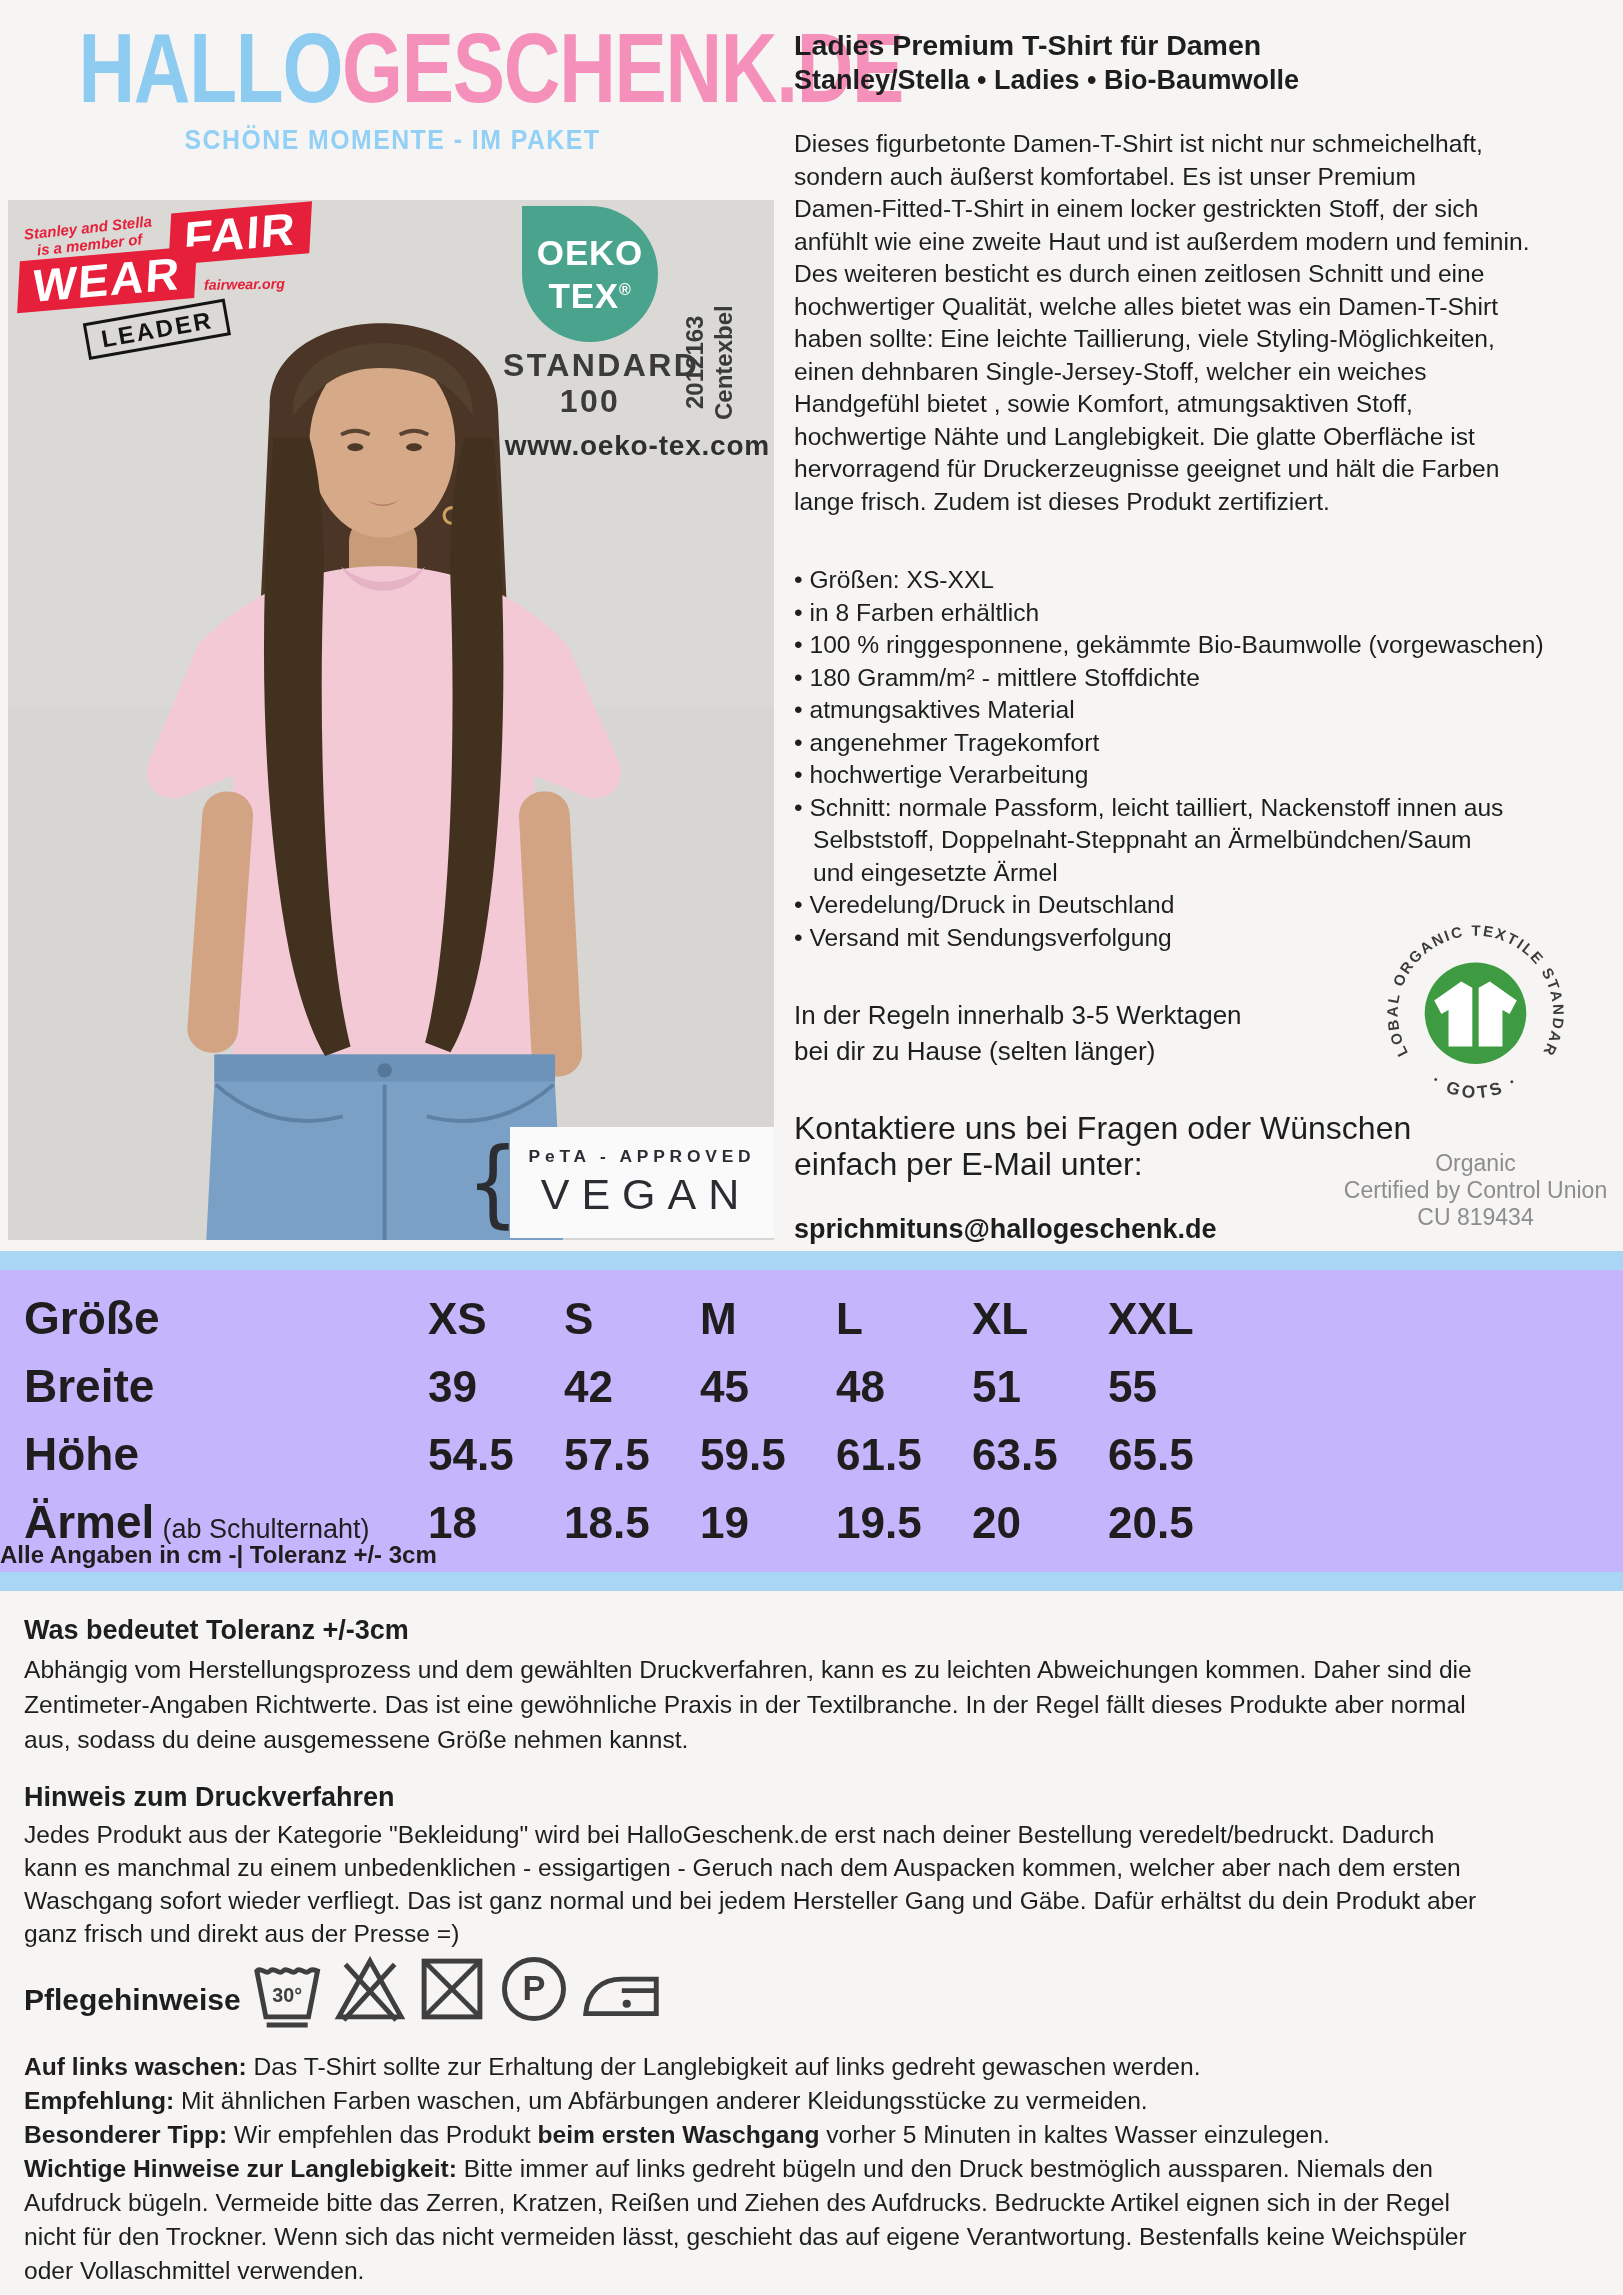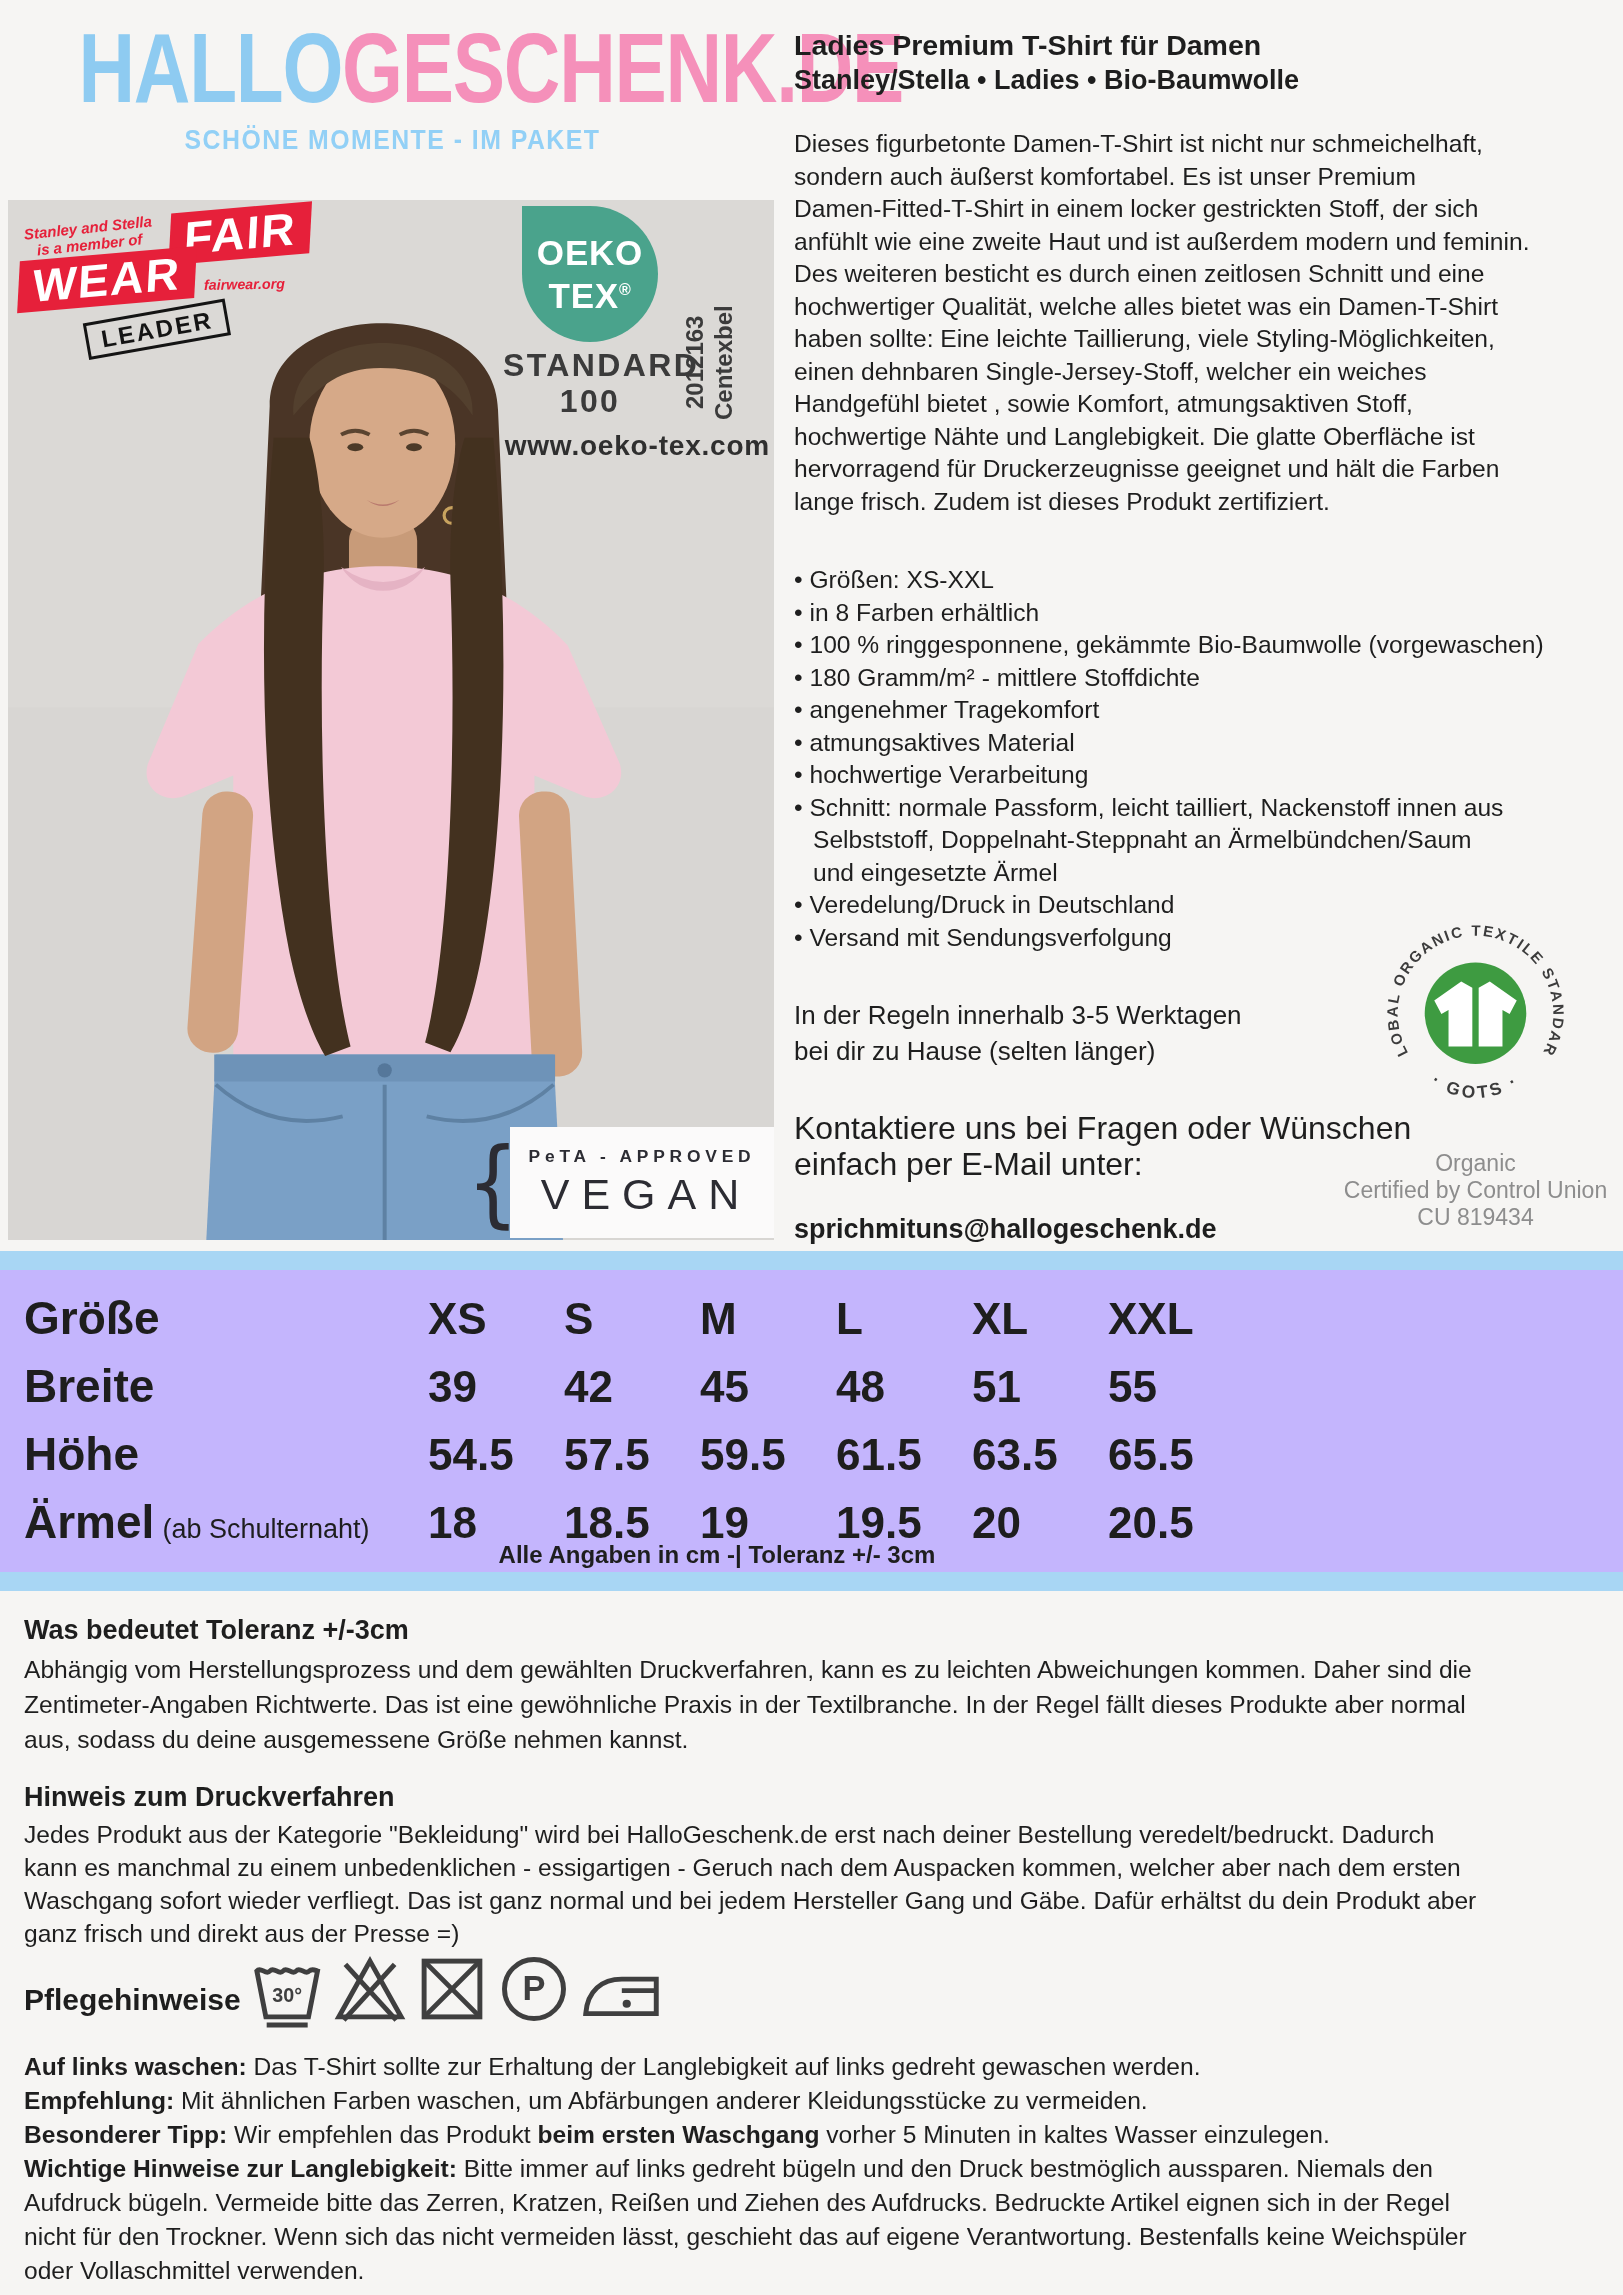--- a/index.html
+++ b/index.html
@@ -61,21 +61,21 @@
   .bar{left:0;width:1623px;height:19px;background:#a8d6f4}
   .bar1{top:1251px}
   .bar2{top:1572px}
   .size-table{left:0;top:1270px;width:1623px;height:302px;background:#c4b5fd}
   .st-grid{padding:20.6px 0 0 24px}
   .st-row{display:flex;align-items:baseline;height:68px}
   .st-label{width:404px;font-size:46px;font-weight:bold;white-space:nowrap}
   .st-note-inline{font-size:27px;font-weight:normal;margin-left:8px}
   .st-cells{display:grid;grid-template-columns:repeat(6,136px)}
   .st-cell{font-size:44px;font-weight:bold}
-  .st-note{position:absolute;left:0;top:271px;width:1434px;text-align:center;font-size:24px;font-weight:bold}
+  .st-note{position:absolute;left:0;top:271px;width:1434px;text-align:left;font-size:24px;font-weight:bold}
 
   
   .sec-h{font-size:27px;font-weight:bold}
   .sec-b{font-size:24.6px}
   .sec1-h{left:24px;top:1615px}
   .sec1-b{left:24px;top:1652px;width:1584px;line-height:35px}
   .sec2-h{left:24px;top:1782px}
   .sec2-b{left:24px;top:1818px;width:1584px;line-height:33px}
   .care-label{left:24px;top:1983px;font-size:30px;font-weight:bold}
   .care-icons{left:247px;top:1948px;display:flex;align-items:flex-end}
@@ -183,22 +183,22 @@
 Handgefühl bietet , sowie Komfort, atmungsaktiven Stoff,
 hochwertige Nähte und Langlebigkeit. Die glatte Oberfläche ist
 hervorragend für Druckerzeugnisse geeignet und hält die Farben
 lange frisch. Zudem ist dieses Produkt zertifiziert.</div>
 
   <ul class="abs bullets">
       <li>Größen: XS-XXL</li>
       <li>in 8 Farben erhältlich</li>
       <li>100 % ringgesponnene, gekämmte Bio-Baumwolle (vorgewaschen)</li>
       <li>180 Gramm/m² - mittlere Stoffdichte</li>
+      <li>atmungsaktives Material</li>
       <li>angenehmer Tragekomfort</li>
-      <li>atmungsaktives Material</li>
       <li>hochwertige Verarbeitung</li>
       <li>Schnitt: normale Passform, leicht tailliert, Nackenstoff innen aus
 Selbststoff, Doppelnaht-Steppnaht an Ärmelbündchen/Saum
 und eingesetzte Ärmel</li>
       <li>Veredelung/Druck in Deutschland</li>
       <li>Versand mit Sendungsverfolgung</li>
     </ul>
 
   <div class="abs delivery pre">In der Regeln innerhalb 3-5 Werktagen
 bei dir zu Hause (selten länger)</div>

